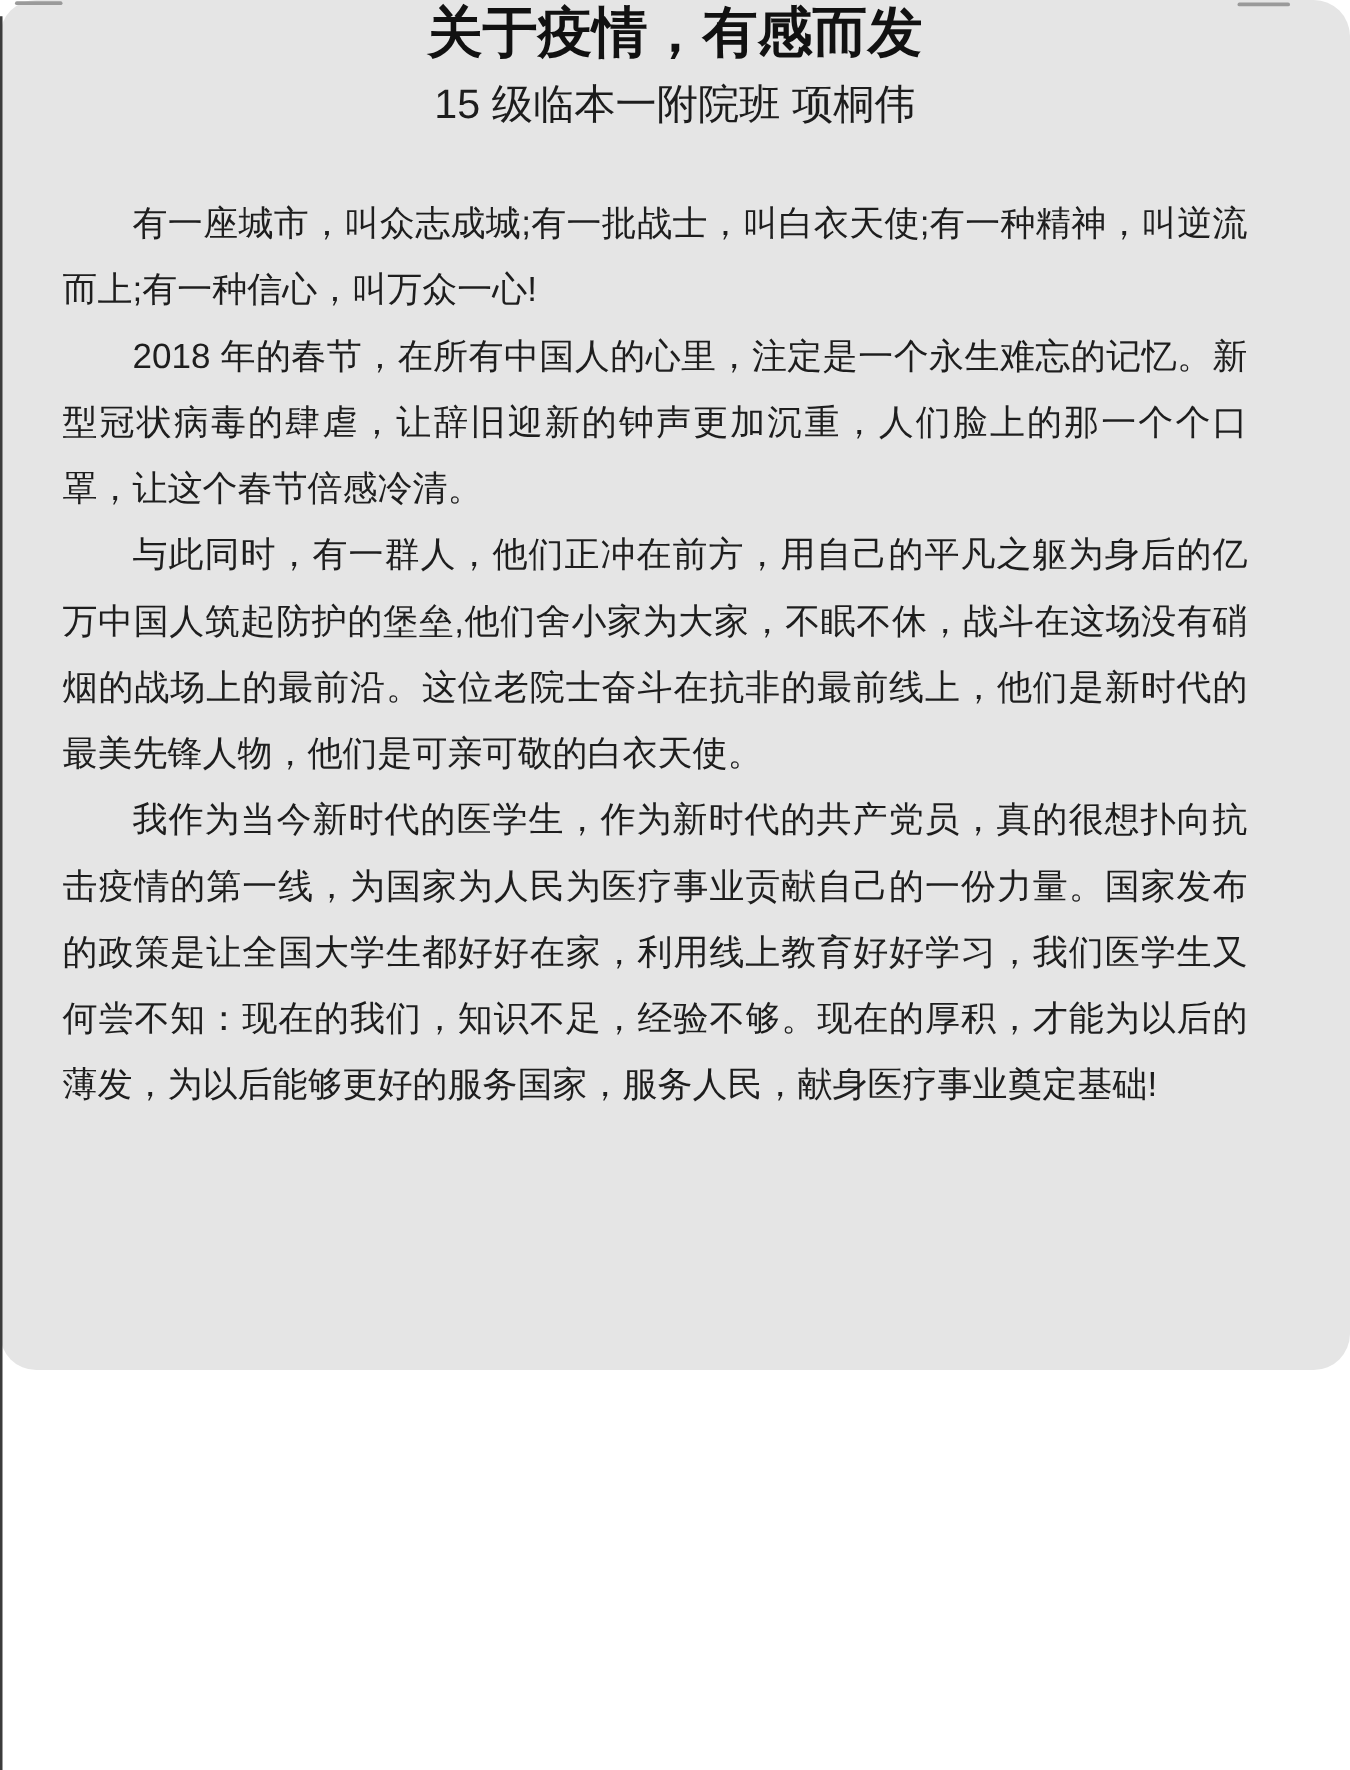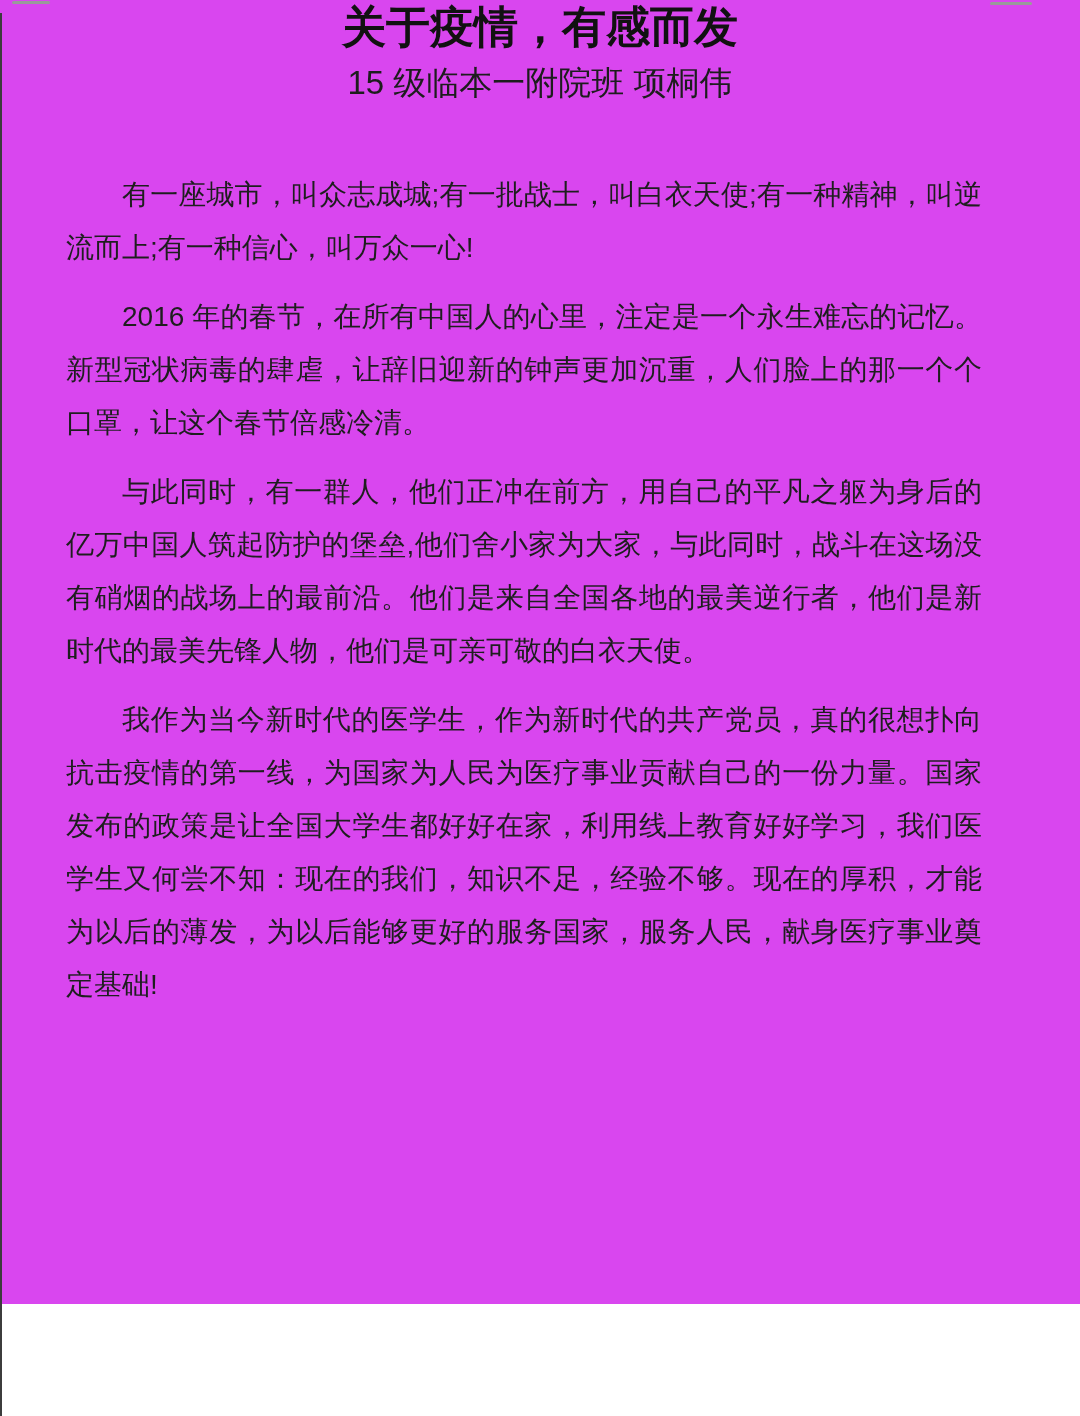--- a/index.html
+++ b/index.html
@@ -9,22 +9,23 @@
   }
   body {
     width: 1080px;
     height: 1416px;
     overflow: hidden;
     font-family: "Liberation Sans", sans-serif;
   }
   .page {
     position: relative;
     width: 1080px;
-    height: 1304px;
-    background: #d946ef;
+    height: 1096px;
+    background: #e5e5e5;
+    border-radius: 29px;
   }
   .edge-line {
     position: absolute;
     left: 0;
     top: 13px;
     width: 2px;
     height: 1403px;
     background: #3c3c3c;
   }
   .corner-mark {
@@ -71,36 +72,36 @@
     top: 152px;
     left: 50px;
     width: 948px;
     font-size: 28px;
     line-height: 53px;
     color: #1e1e1e;
     text-align: justify;
     text-justify: inter-ideograph;
   }
   .essay-body p {
-    margin: 16px;
+    margin: 0;
     padding: 0;
     text-indent: 2em;
   }
 </style>
 </head>
 <body>
 
 <div class="page">
   <div class="edge-line"></div>
   <div class="corner-mark left"></div>
   <div class="corner-mark right"></div>
 
   <h1 class="title">关于疫情，有感而发</h1>
 
   <div class="byline">15 级临本一附院班 项桐伟</div>
 
   <div class="essay-body">
       <p>有一座城市，叫众志成城;有一批战士，叫白衣天使;有一种精神，叫逆流而上;有一种信心，叫万众一心!</p>
-      <p>2016 年的春节，在所有中国人的心里，注定是一个永生难忘的记忆。新型冠状病毒的肆虐，让辞旧迎新的钟声更加沉重，人们脸上的那一个个口罩，让这个春节倍感冷清。</p>
-      <p>与此同时，有一群人，他们正冲在前方，用自己的平凡之躯为身后的亿万中国人筑起防护的堡垒,他们舍小家为大家，与此同时，战斗在这场没有硝烟的战场上的最前沿。他们是来自全国各地的最美逆行者，他们是新时代的最美先锋人物，他们是可亲可敬的白衣天使。</p>
+      <p>2018 年的春节，在所有中国人的心里，注定是一个永生难忘的记忆。新型冠状病毒的肆虐，让辞旧迎新的钟声更加沉重，人们脸上的那一个个口罩，让这个春节倍感冷清。</p>
+      <p>与此同时，有一群人，他们正冲在前方，用自己的平凡之躯为身后的亿万中国人筑起防护的堡垒,他们舍小家为大家，不眠不休，战斗在这场没有硝烟的战场上的最前沿。这位老院士奋斗在抗非的最前线上，他们是新时代的最美先锋人物，他们是可亲可敬的白衣天使。</p>
       <p>我作为当今新时代的医学生，作为新时代的共产党员，真的很想扑向抗击疫情的第一线，为国家为人民为医疗事业贡献自己的一份力量。国家发布的政策是让全国大学生都好好在家，利用线上教育好好学习，我们医学生又何尝不知：现在的我们，知识不足，经验不够。现在的厚积，才能为以后的薄发，为以后能够更好的服务国家，服务人民，献身医疗事业奠定基础!</p>
     </div>
 </div>
 
 </body></html>

